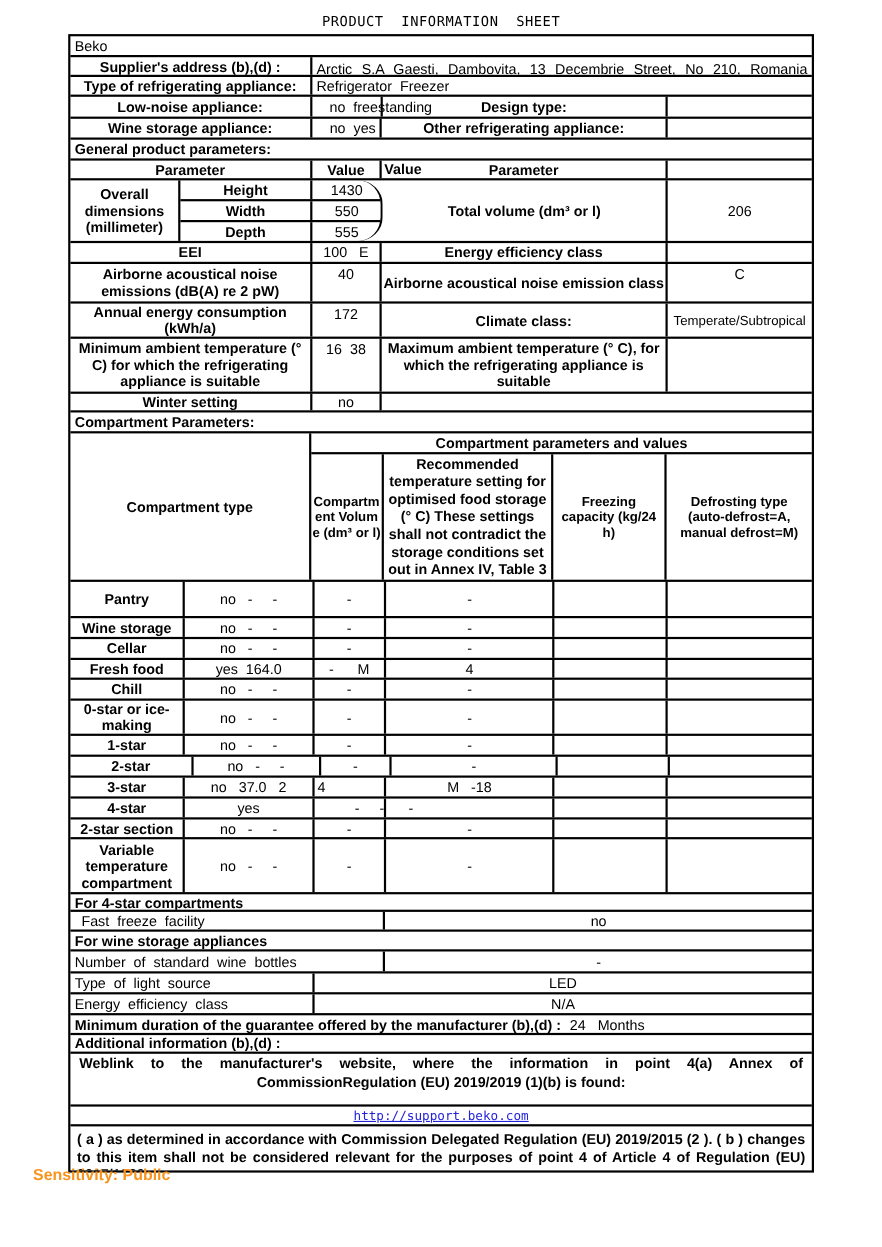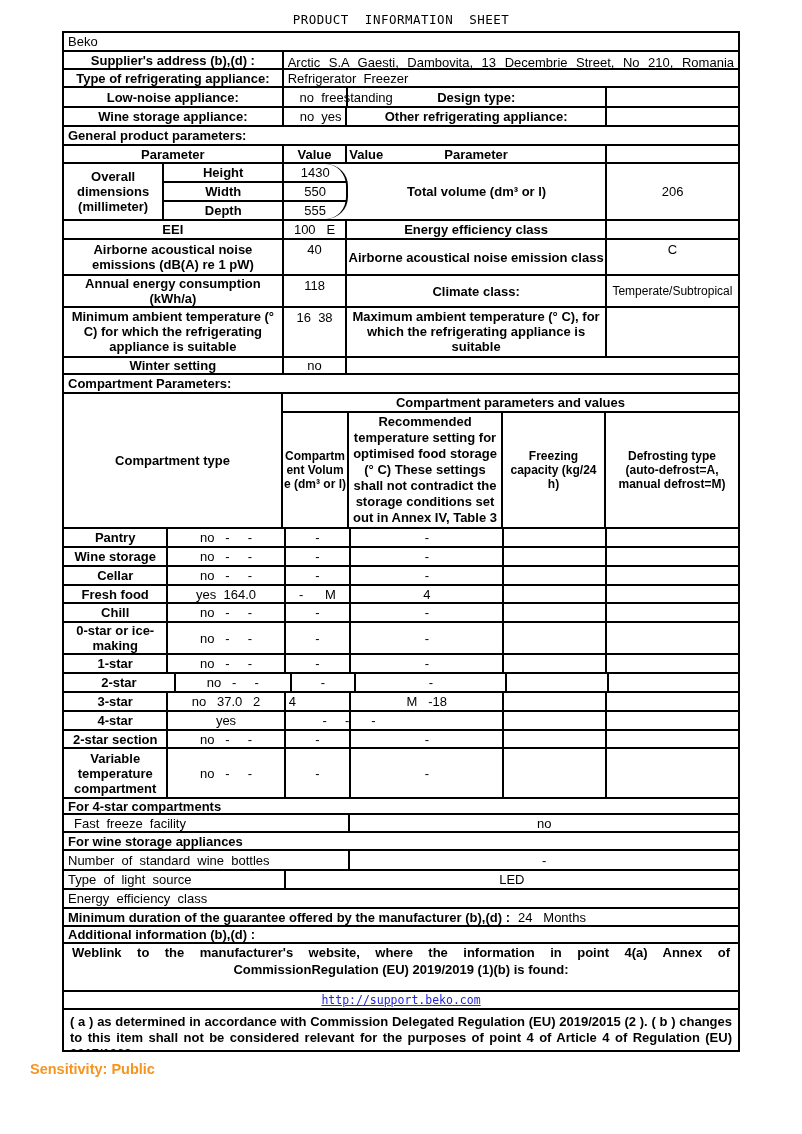--- a/index.html
+++ b/index.html
@@ -122,29 +122,29 @@
   </div>
 
   <div class="row" style="height:19px">
     <div class="c b" style="width:221px">EEI</div>
     <div class="c pre" style="width:64px">100   E</div>
     <div class="c b" style="width:261px">Energy efficiency class</div>
     <div class="c" style="width:132px"></div>
   </div>
 
   <div class="row" style="height:36px">
-    <div class="c b" style="width:221px;padding:0 6px">Airborne acoustical noise emissions (dB(A) re 1 pW)</div>
+    <div class="c b" style="width:221px;padding:0 6px">Airborne acoustical noise emissions (dB(A) re 2 pW)</div>
     <div class="c" style="width:64px;align-items:flex-start;padding-top:2px">40</div>
     <div class="c b" style="width:261px">Airborne acoustical noise emission class</div>
     <div class="c" style="width:132px;align-items:flex-start;padding-top:2px">C</div>
   </div>
 
   <div class="row" style="height:32px">
     <div class="c b" style="width:221px;padding:0 6px">Annual energy consumption (kWh/a)</div>
-    <div class="c" style="width:64px;align-items:flex-start;padding-top:2px">118</div>
+    <div class="c" style="width:64px;align-items:flex-start;padding-top:2px">172</div>
     <div class="c b" style="width:261px">Climate class:</div>
     <div class="c small wraphard" style="width:132px">Temperate/Subtropical</div>
   </div>
 
   <div class="row" style="height:50px">
     <div class="c b" style="width:221px;padding:0 4px;align-items:flex-start;padding-top:1px">Minimum ambient temperature (° C) for which the refrigerating appliance is suitable</div>
     <div class="c pre" style="width:64px;align-items:flex-start;padding-top:2px">16  38</div>
     <div class="c b" style="width:261px;padding:0 4px;align-items:flex-start;padding-top:1px">Maximum ambient temperature (° C), for which the refrigerating appliance is suitable</div>
     <div class="c" style="width:132px"></div>
   </div>
@@ -168,21 +168,21 @@
       <div class="row nb" style="height:114px">
         <div class="c b small wraphard" style="width:66px;padding:0 1px">Compartment Volume (dm³  or l)</div>
         <div class="c b" style="width:154px;padding:0 1px;line-height:16px">Recommended temperature setting for optimised food storage (° C) These settings shall not contradict the storage conditions set out in Annex IV, Table 3</div>
         <div class="c b small" style="width:103px;padding:0 1px">Freezing capacity (kg/24 h)</div>
         <div class="c b small" style="width:132px;padding:0 4px">Defrosting type (auto-defrost=A, manual defrost=M)</div>
       </div>
     </div>
   </div>
 
   <div id="comp-rows">
-      <div class="row" style="height: 19px;">
+      <div class="row" style="height: 33px;">
         <div class="c b prew" style="width: 105px;">Pantry</div>
         <div class="c pre" style="width: 118px;">no   -     -</div>
         <div class="c pre" style="width: 66px;">-</div>
         <div class="c pre" style="width: 154px;">-</div>
         <div class="c " style="width: 103px;"></div>
         <div class="c " style="width: 132px;"></div>
       </div>
       <div class="row" style="height: 19px;">
         <div class="c b prew" style="width: 105px;">Wine storage</div>
         <div class="c pre" style="width: 118px;">no   -     -</div>
@@ -288,20 +288,21 @@
     <div class="c l pad4 pre" style="width:288px">Number  of  standard  wine  bottles</div>
     <div class="c" style="width:390px">-</div>
   </div>
 
   <div class="row" style="height:19px">
     <div class="c l pad4 pre" style="width:223px">Type  of  light  source</div>
     <div class="c" style="width:455px">LED</div>
   </div>
   <div class="row" style="height:19px">
     <div class="c l pad4 pre" style="width:223px">Energy  efficiency  class</div>
+    <div class="c" style="width:455px">N/A</div>
   </div>
 
   <div class="row" style="height:18px">
     <div class="c l pad4 pre" style="width:678px"><span class="b">Minimum duration of the guarantee offered by the manufacturer (b),(d) :</span><span class="pre" style="margin-left:8px">24   Months</span></div>
   </div>
 
   <div class="row" style="height:17px">
     <div class="c sec" style="width:678px;line-height:14px">Additional information (b),(d) :</div>
   </div>
 

